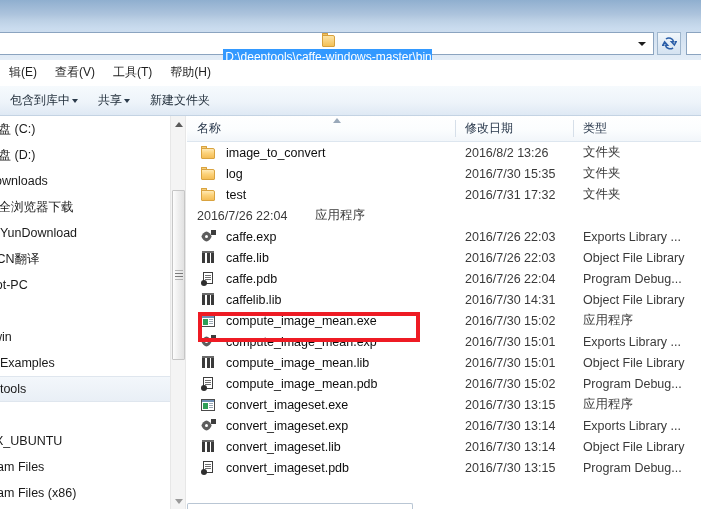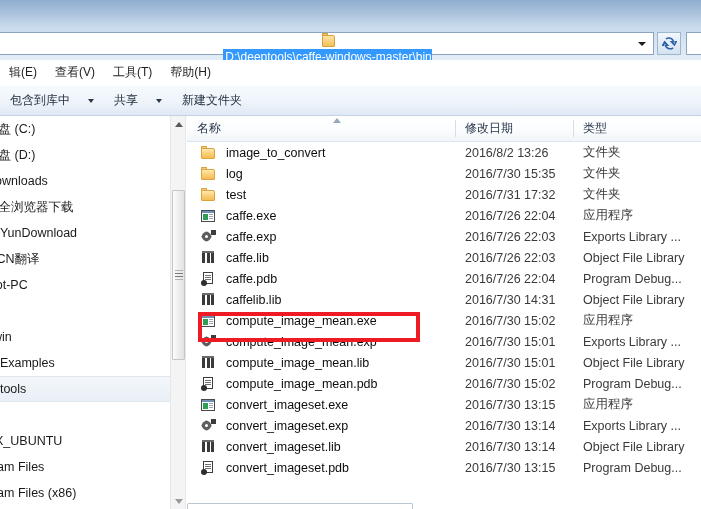--- a/index.html
+++ b/index.html
@@ -146,21 +146,21 @@
     border-bottom: 1px solid #c4d3e3;
     display: flex;
     align-items: center;
   }
   .cmd-item {
     font-size: 12px;
     color: #23303d;
     padding: 4px 10px;
     display: flex;
     align-items: center;
-    gap: 18px;
+    gap: 2px;
     white-space: nowrap;
     cursor: default;
   }
   .cmd-caret {
     width: 0; height: 0;
     border-left: 3.5px solid transparent;
     border-right: 3.5px solid transparent;
     border-top: 4px solid #2a3a4a;
     display: inline-block;
   }
@@ -589,29 +589,20 @@
             <span class="ic ic-folder">
               <span class="tab"></span>
               <span class="body"></span>
             </span>
             <span>test</span>
           </div>
           <div class="cell-date">2016/7/31 17:32</div>
           <div class="cell-type">文件夹</div>
         </div>
         <div class="row">
-          <div class="cell-name">
-            <span class="ic ic-exe">
-              <span class="frame"></span>
-              <span class="title"></span>
-              <span class="screen"></span>
-              <span class="lines"></span>
-            </span>
-            <span>caffe.exe</span>
-          </div>
           <div class="cell-date">2016/7/26 22:04</div>
           <div class="cell-type">应用程序</div>
         </div>
         <div class="row">
           <div class="cell-name">
             <span class="ic ic-exp">
               <span class="gear"></span>
               <span class="hole"></span>
               <span class="sq"></span>
             </span>

